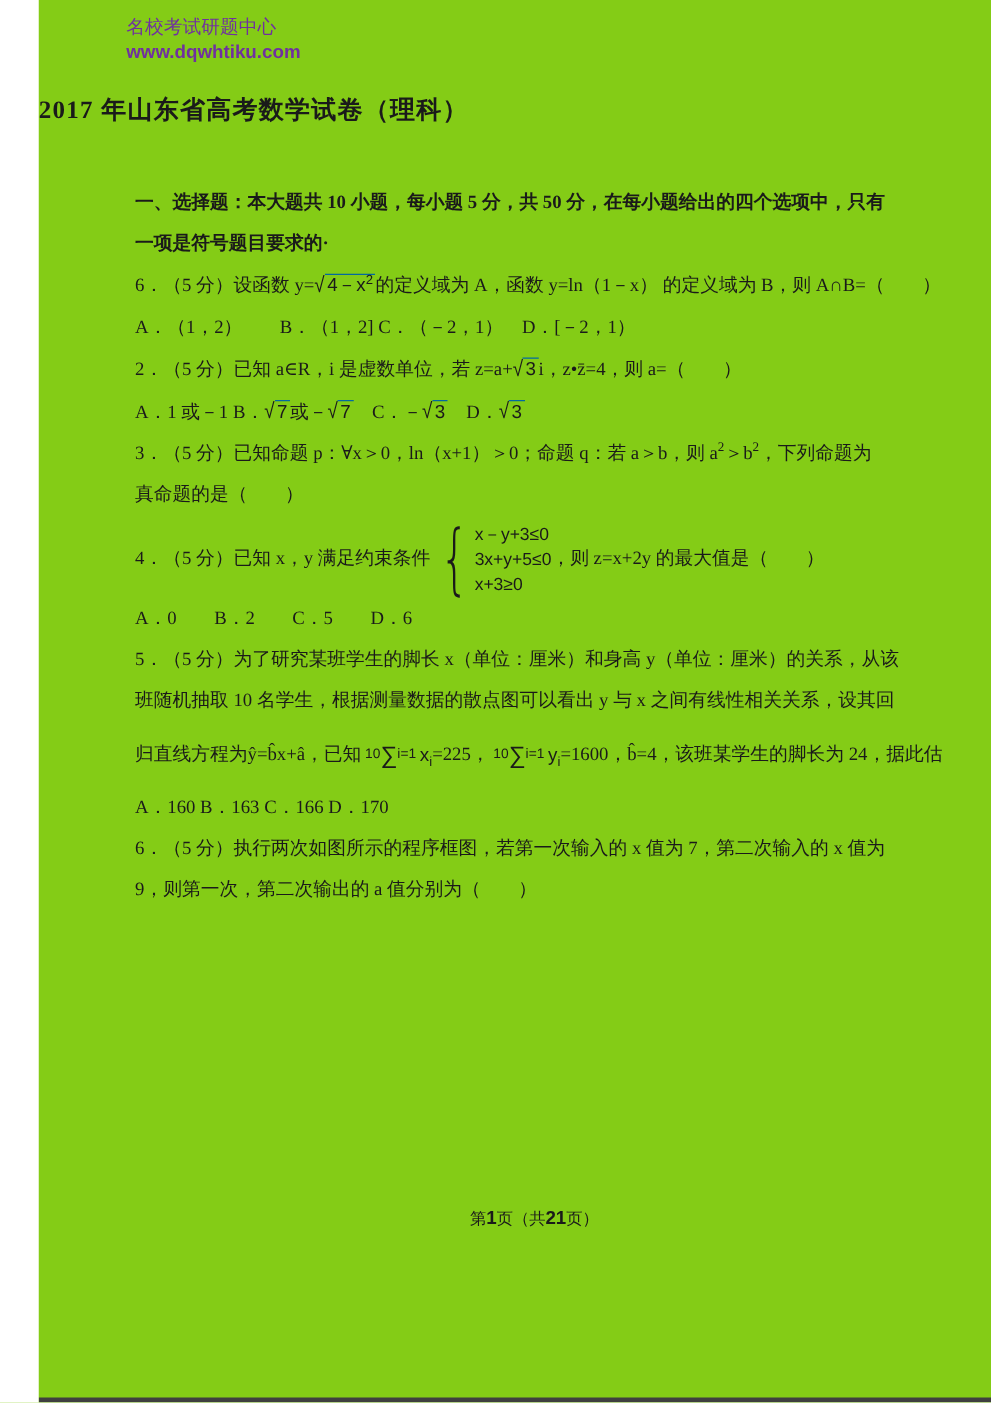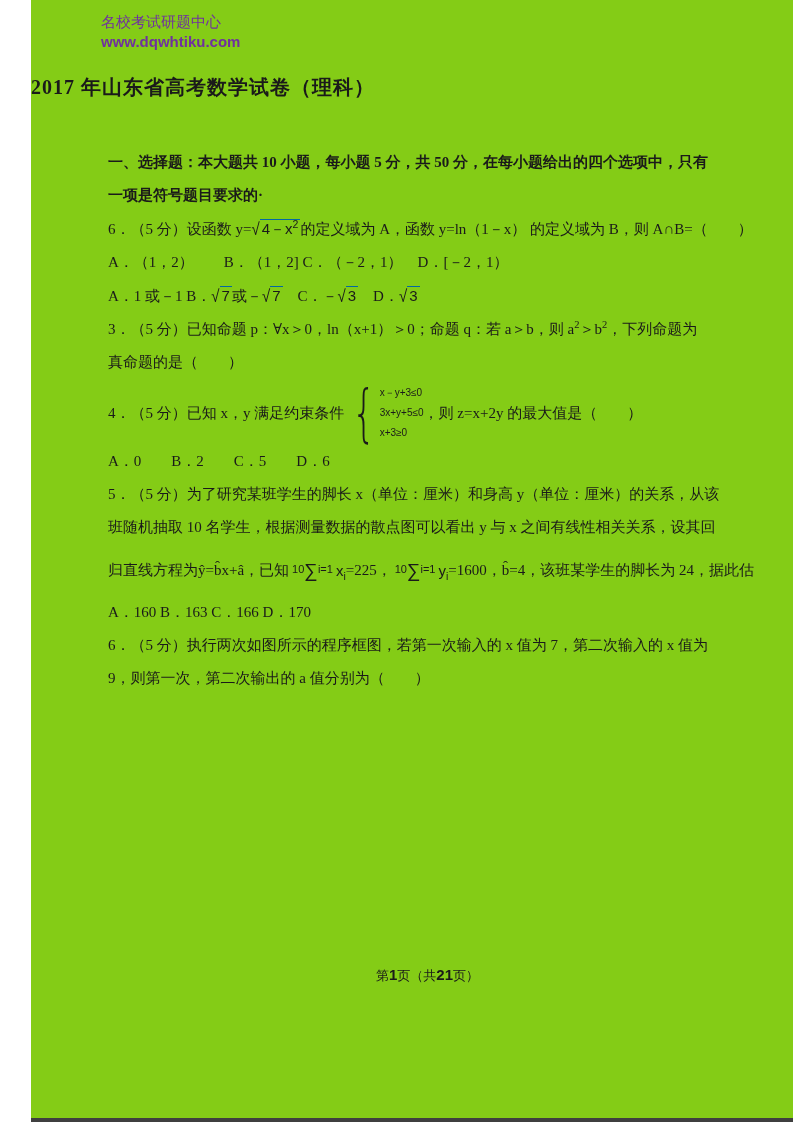--- a/index.html
+++ b/index.html
@@ -22,21 +22,21 @@
   .rtop{display:inline-block;border-top:1px solid #0369a1;padding:0 2px;line-height:1.15;}
   .bigop{display:inline-flex;flex-direction:row;align-items:center;vertical-align:middle;
          line-height:1.05;margin:0 3px;font-family:"Liberation Sans","DejaVu Sans",sans-serif;}
   .op-lim{font-size:11px;}
   .op-sym{font-size:19px;line-height:1;}
   .sumline{display:flex;align-items:center;height:52px;}
   .sysline{display:flex;align-items:center;margin:4px 0 2px 0;}
   .sys{display:inline-flex;align-items:center;}
   .sys-brace{font-size:62px;font-weight:100;line-height:0.9;
              font-family:"DejaVu Sans",sans-serif;transform:scaleX(0.6);margin-right:-4px;}
-  .sys-rows{display:flex;flex-direction:column;font-size:10px;line-height:20px;
+  .sys-rows{display:flex;flex-direction:column;font-size:14px;line-height:20px;
             font-family:"Liberation Sans","DejaVu Sans",sans-serif;}
   .footer{position:absolute;left:0;top:966px;width:100%;text-align:center;font-size:13px;}
   .footer .num{font-weight:bold;font-size:15px;font-family:"Liberation Sans",sans-serif;}
   .bottom-edge{position:absolute;left:0;bottom:0;width:100%;height:4px;}
   .qblock{margin:0;}
 </style>
 </head>
 <body>
 
 <div class="page">
@@ -54,20 +54,23 @@
     <div class="line bold">一项是符号题目要求的·</div>
 
     <div class="qblock">
       <div class="line">
         <span>6．（5 分）设函数 y=</span><span class="sqrt"><span class="rsign">√</span><span class="rtop"><span>4－x</span><span class="sup">2</span></span></span><span>的定义域为 A，函数 y=ln（1－x） 的定义域为 B，则 A∩B=（　　）</span>
       </div>
       <div class="line">A．（1，2）　　B．（1，2] C．（－2，1）　D．[－2，1）</div>
     </div>
 
     <div class="qblock">
+      <div class="line">
+        <span>2．（5 分）已知 a∈R，i 是虚数单位，若 z=a+</span><span class="sqrt"><span class="rsign">√</span><span class="rtop">3</span></span><span>i，z•z̄=4，则 a=（　　）</span>
+      </div>
       <div class="line">
         <span>A．1 或－1 B．</span><span class="sqrt"><span class="rsign">√</span><span class="rtop">7</span></span><span>或－</span><span class="sqrt"><span class="rsign">√</span><span class="rtop">7</span></span><span>　C．－</span><span class="sqrt"><span class="rsign">√</span><span class="rtop">3</span></span><span>　D．</span><span class="sqrt"><span class="rsign">√</span><span class="rtop">3</span></span>
       </div>
     </div>
 
     <div class="qblock">
       <div class="line">
         <span>3．（5 分）已知命题 p：∀x＞0，ln（x+1）＞0；命题 q：若 a＞b，则 a</span><span class="sup">2</span><span>＞b</span><span class="sup">2</span><span>，下列命题为</span>
       </div>
       <div class="line">真命题的是（　　）</div>

